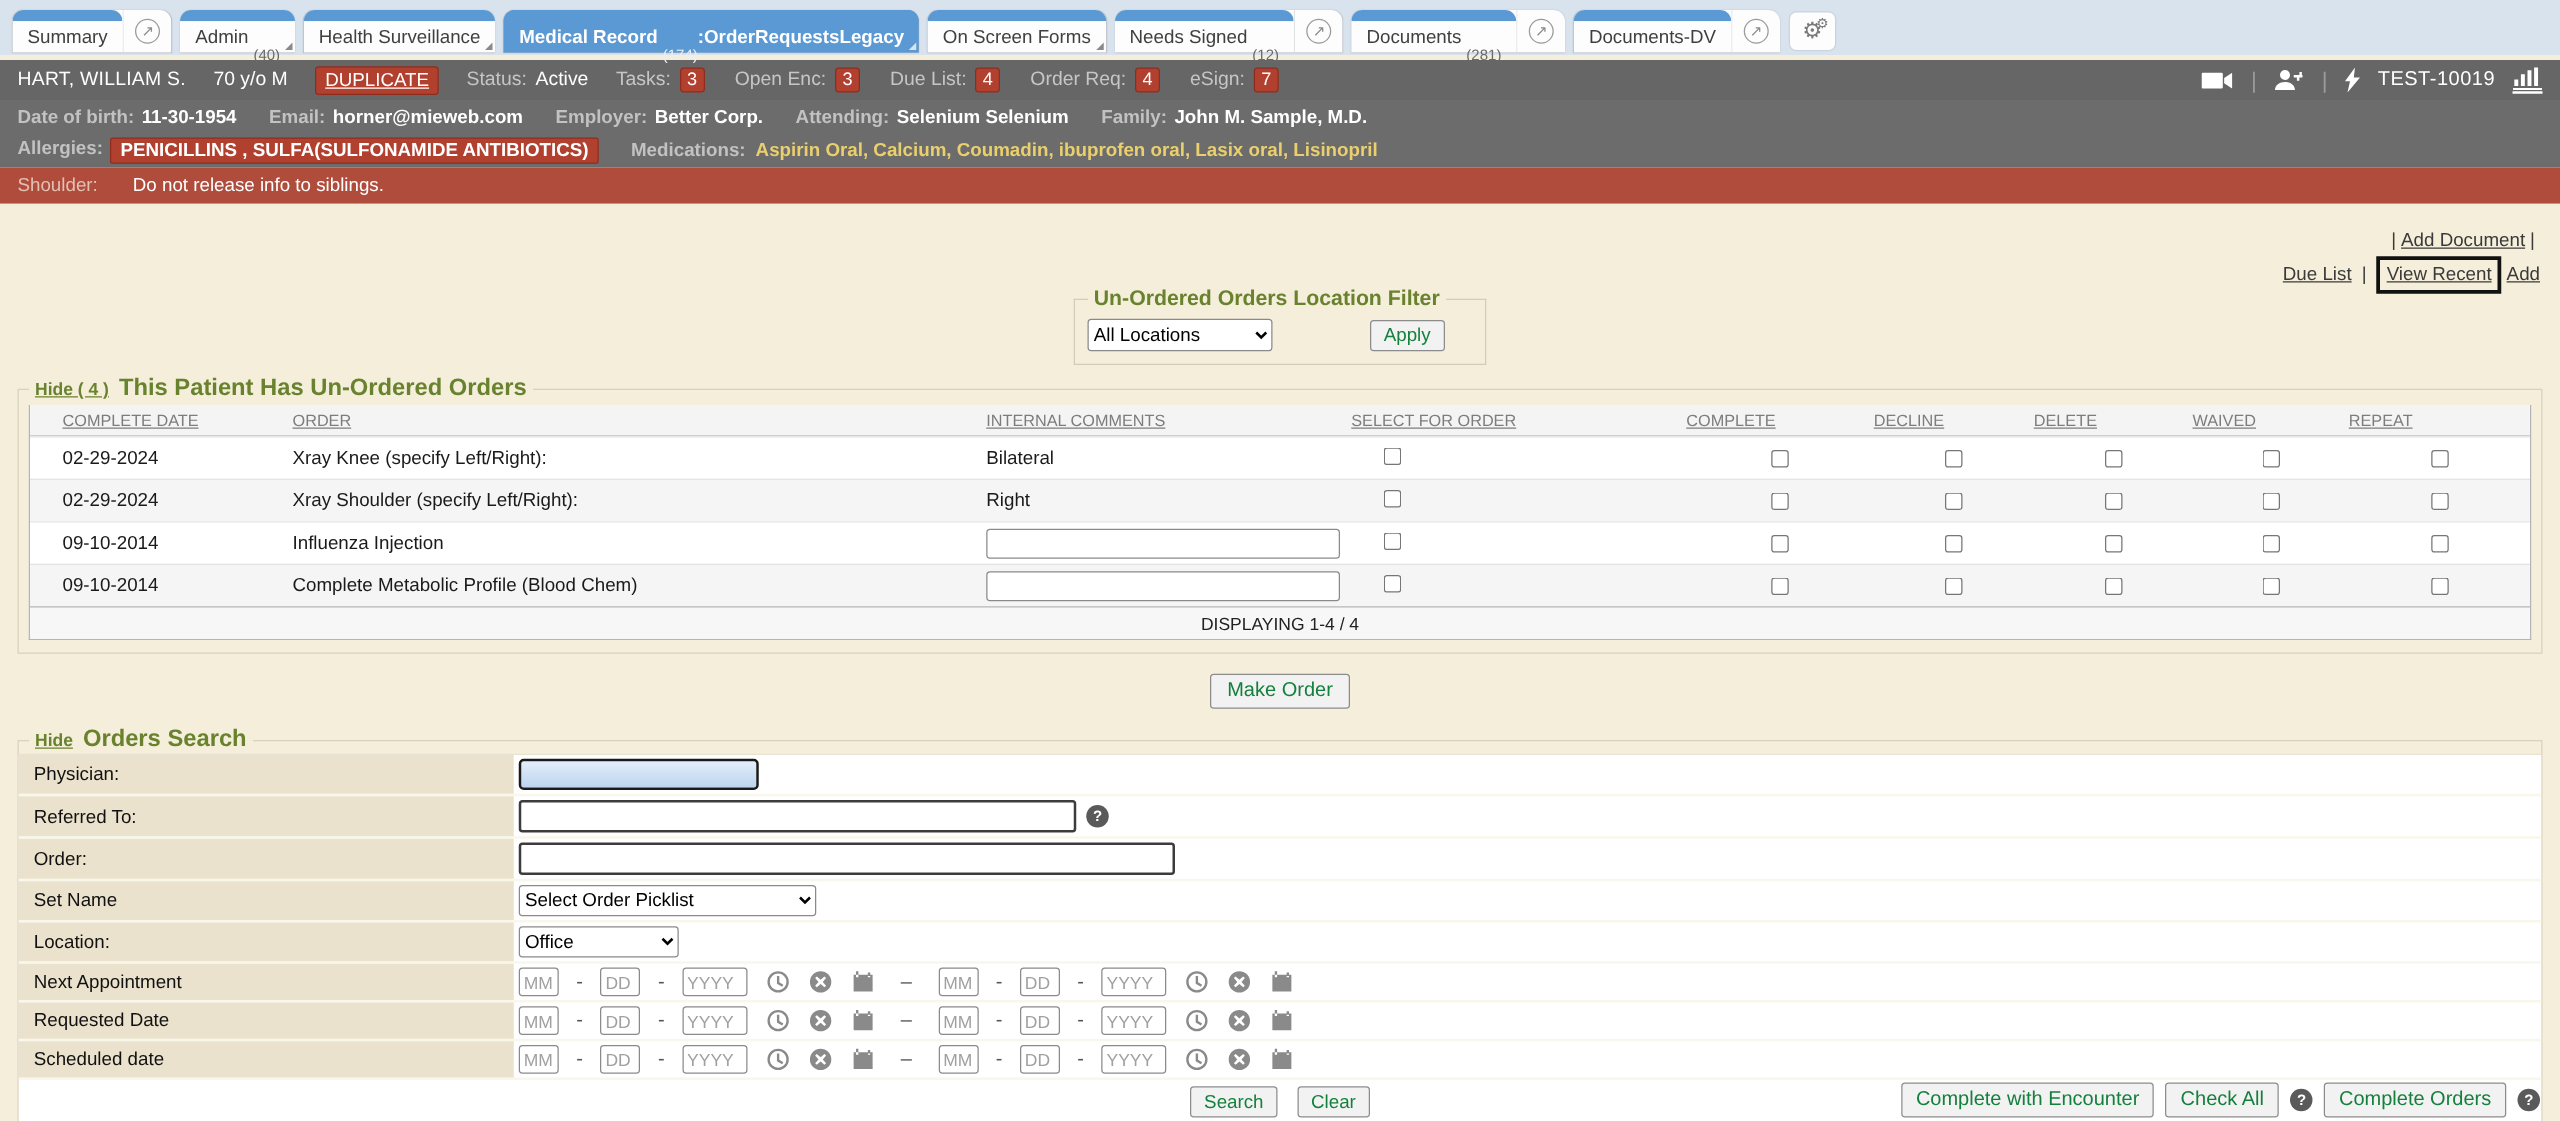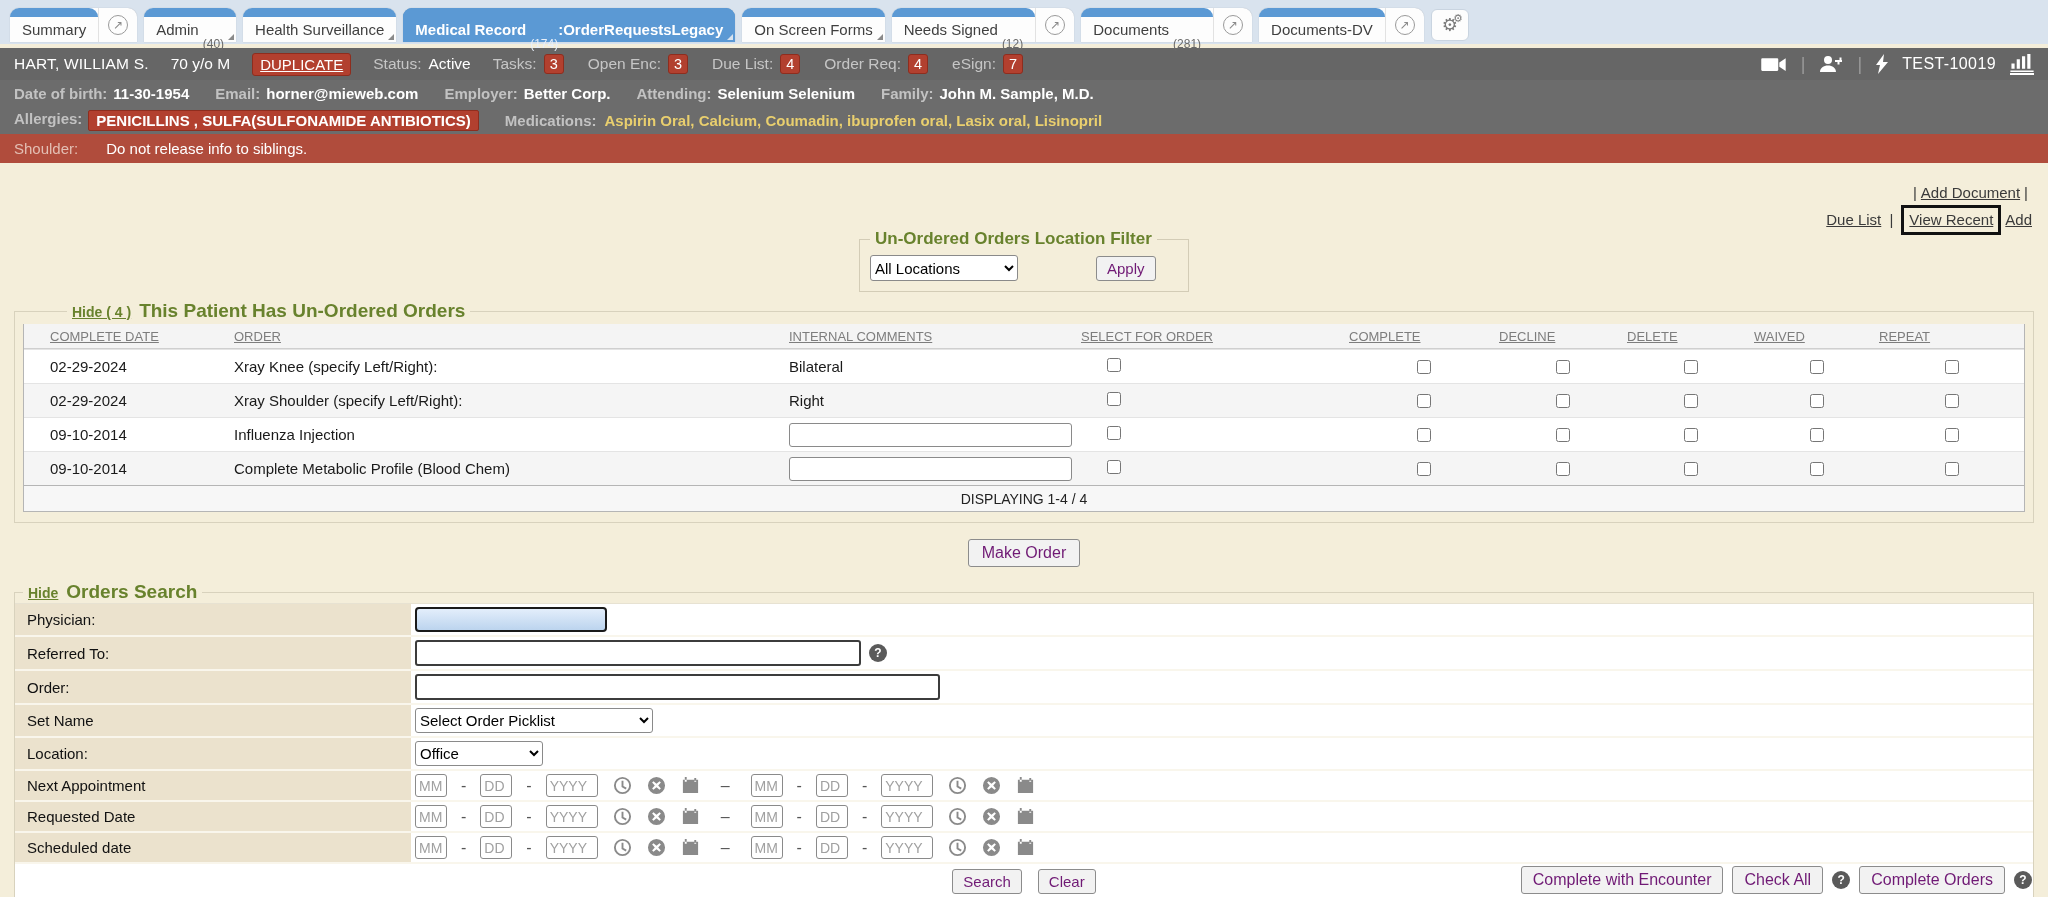--- a/index.html
+++ b/index.html
@@ -60,25 +60,25 @@
   .ql-box { display:inline-block; border:3px solid #111; padding:0 5px; margin:0 4px; }
   .ql-sep { margin:0 4px; text-decoration:none; }
 
   fieldset { border:1px solid #d3ccb6; }
   legend { padding:0 5px; }
 
   .filter-fs { width:330px; margin:66px auto 0 auto; padding:6px 10px 10px 10px; }
   .filter-legend { color:#68822d; font-weight:bold; font-size:17px; }
   .filter-row { display:flex; align-items:center; }
   .filter-row select { width:148px; height:26px; font-size:15px; border:1px solid #8a8a8a; border-radius:3px; background:#fff; }
-  .btn { background:#f2f2f2; border:1px solid #8c8c8c; border-radius:3px; font-size:15px; padding:3px 10px; cursor:pointer; font-family:inherit; color:#701a75;text-align:right; }
+  .btn { background:#f2f2f2; border:1px solid #8c8c8c; border-radius:3px; font-size:15px; padding:3px 10px; cursor:pointer; font-family:inherit; color:#15803d;text-align:right; }
   .filter-row .btn { margin-left:78px; }
 
   .orders-fs { margin:8px 14px 0 14px; padding:0 8px 0 8px; border-color:#d8d2bd; }
-  .fs-legend { display:flex; align-items:baseline; gap:8px;margin-left:44px; }
+  .fs-legend { display:flex; align-items:baseline; gap:8px; }
   .hide-link { color:#68822d; font-weight:bold; font-size:14px; text-decoration:underline; cursor:pointer; }
   .fs-title { color:#68822d; font-weight:bold; font-size:19px; }
 
   .otable { border:1px solid #b5b5b5; border-top:none; margin:2px 0 10px 0; background:#fff; font-size:15px; color:#1a1a1a; }
   .orow { display:flex; align-items:center; height:34px; }
   .ohead { height:25px; background:#f4f4f4; border-bottom:1px solid #cfcfcf; }
   .ohead .th { font-size:13px; color:#7d7d7d; text-decoration:underline; cursor:pointer; white-space:nowrap; }
   .orow.alt { background:#f5f5f5; }
   .orow.body { border-top:1px solid #e4e4e4; }
   .cell { flex:none; }

